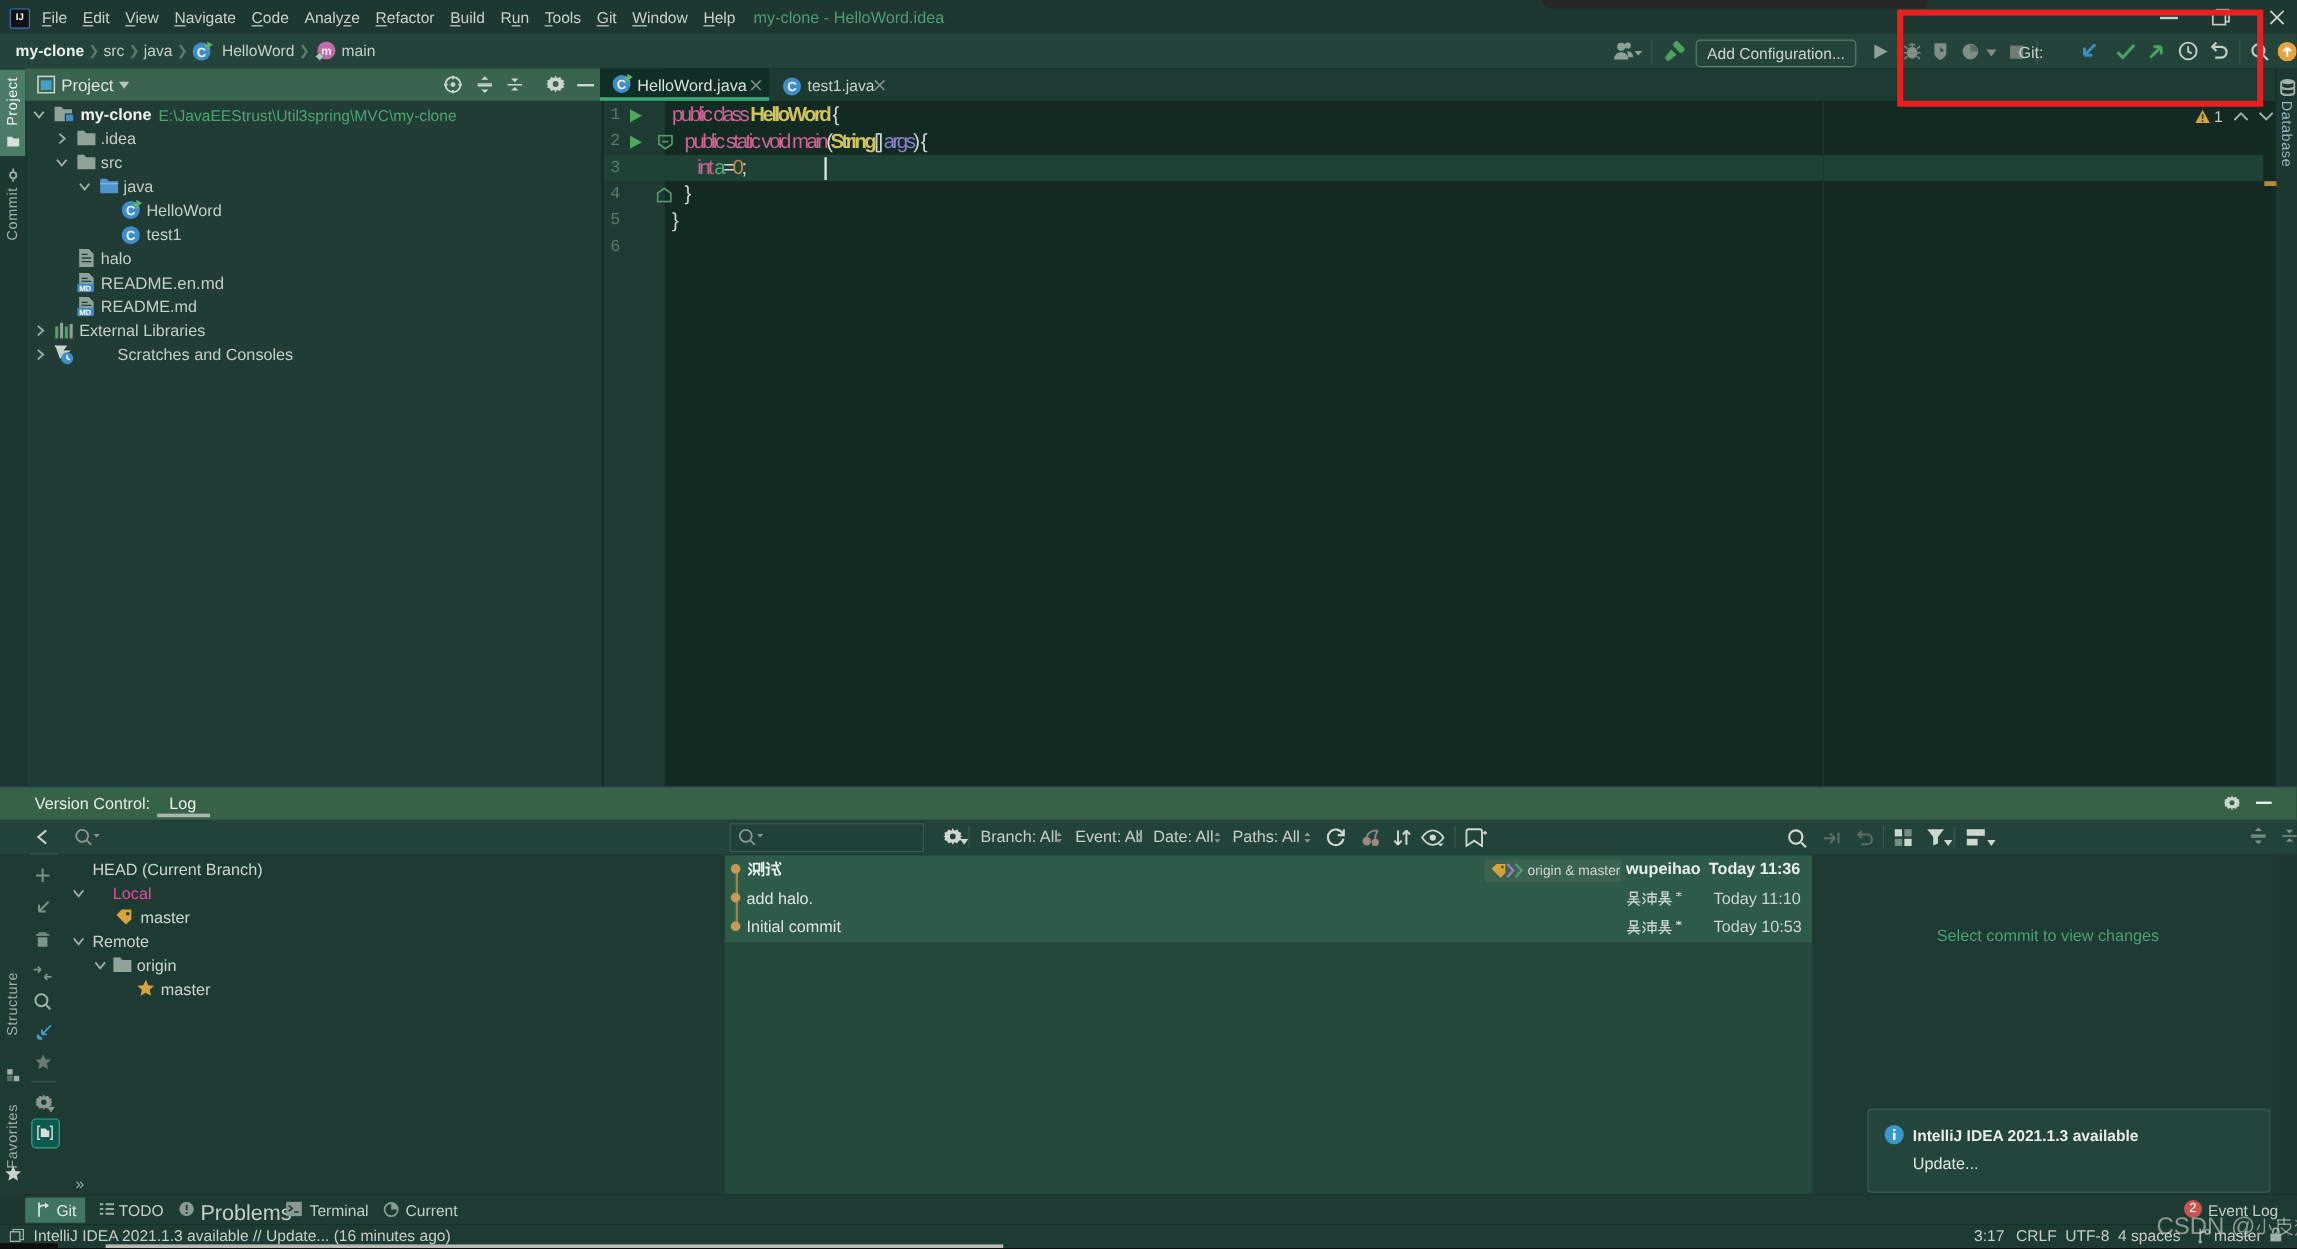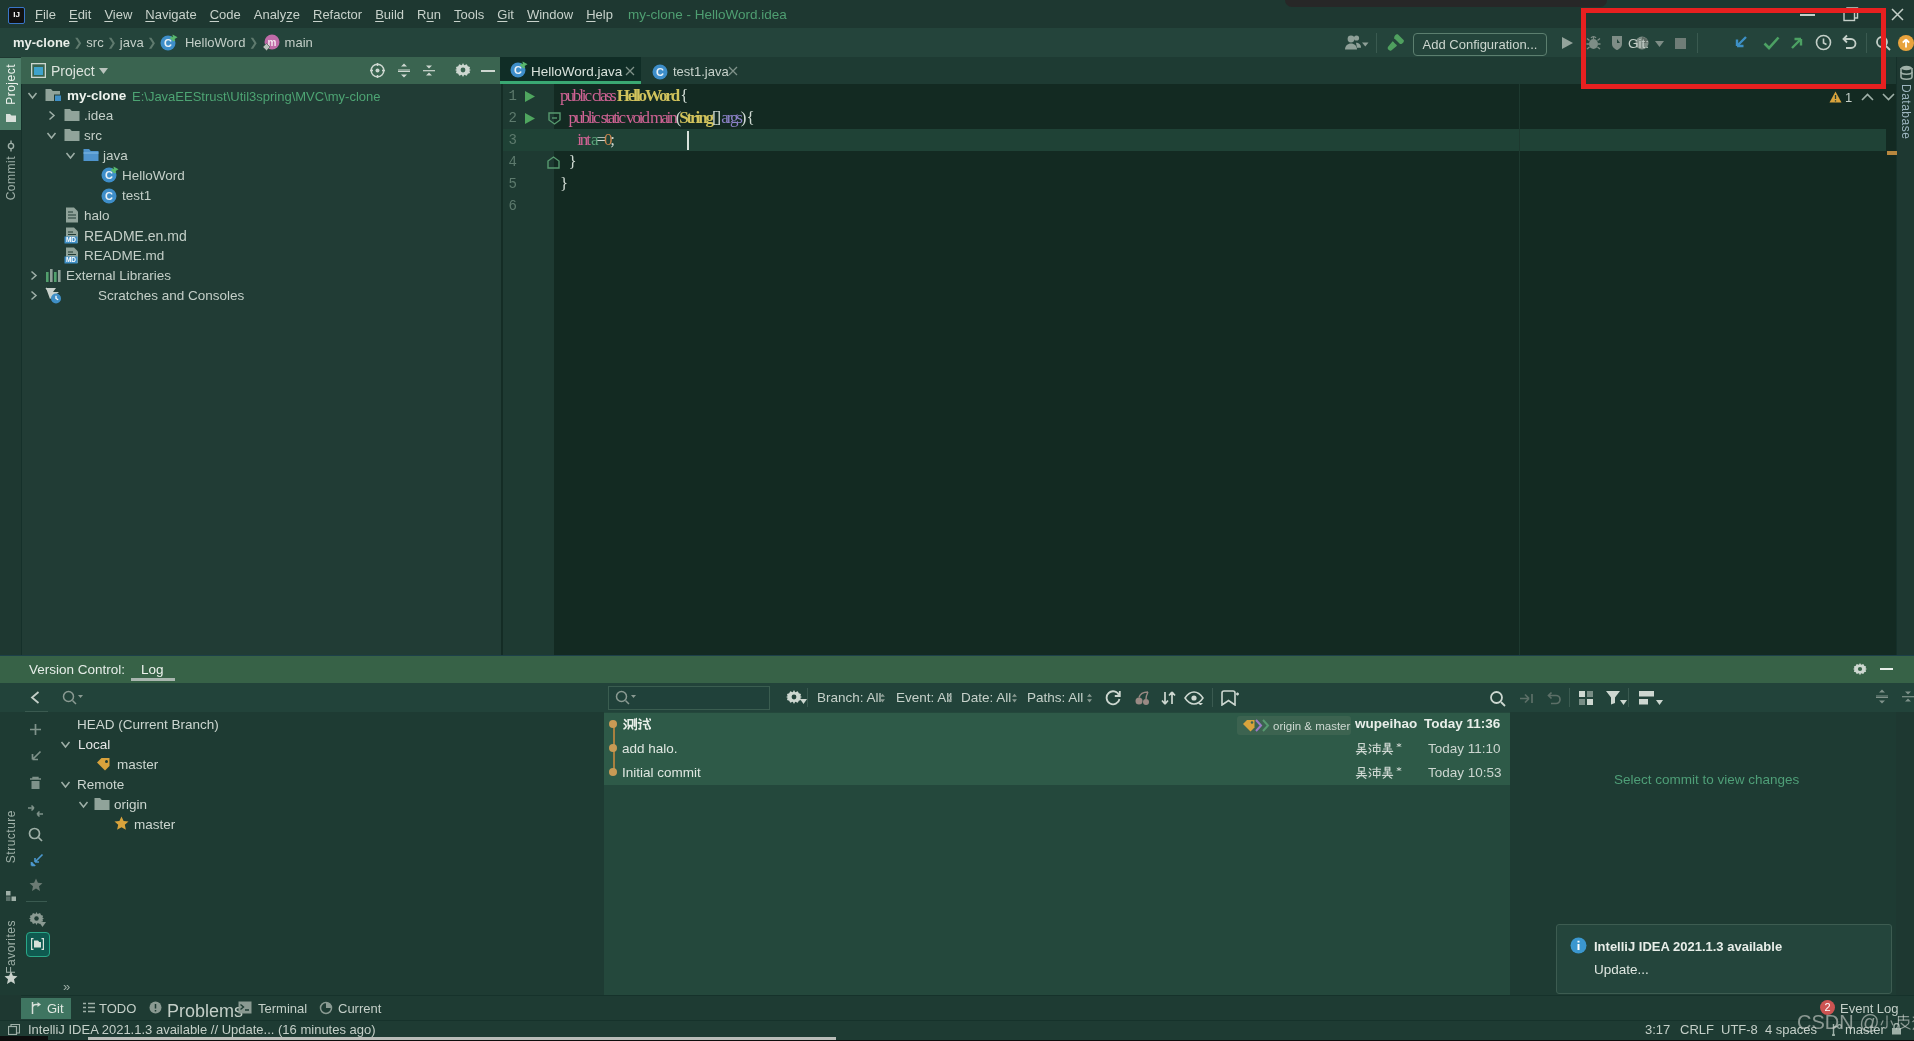--- a/index.html
+++ b/index.html
@@ -4,21 +4,21 @@
 <style>
 html,body{margin:0;padding:0;width:1914px;height:1041px;overflow:hidden;background:#1e3831;}
 #app{position:relative;width:1914px;height:1041px;font-family:"Liberation Sans",sans-serif;color:#c4cfc8;font-size:13px;}
 .ab{position:absolute;}
 .row{display:flex;align-items:center;}
 .menuitem{color:#c8d2cb;font-size:13px;}
 .u{text-decoration:underline;text-underline-offset:2px;}
 svg{display:block;}
 .vtext{writing-mode:sideways-lr;letter-spacing:0.5px;}
 .vtext2{writing-mode:vertical-rl;letter-spacing:0.5px;}
-pre{margin:0;font-family:Liberation Serif, serif;}
+pre{margin:0;font-family:Liberation Sans, sans-serif;}
 </style>
 </head>
 <body>
 <div id="app">
 
 <div class="ab" style="left:0;top:0;width:1914px;height:28px;background:#1e3831;"></div>
 <div class="ab" style="left:8px;top:7px;width:15px;height:15px;background:#111;border:1px solid #3a76c8;border-radius:2px;color:#fff;font-size:8px;font-weight:bold;text-align:center;line-height:14px;">IJ</div>
 <div class="ab row" style="left:28.5px;top:0;height:28px;gap:0;">
 <span class="menuitem" style="padding:0 6.5px"><span class="u">F</span>ile</span>
 <span class="menuitem" style="padding:0 6.5px"><span class="u">E</span>dit</span>
@@ -102,21 +102,21 @@
     </svg>
 <svg class="ab" style="left:1634px;top:35px" width="16" height="16" viewBox="0 0 16 16">
       <circle cx="8" cy="8" r="6.5" fill="#7e8d86"></circle>
       <path d="M8 8 L8 2 A6.5 6.5 0 0 1 14.5 8 z" fill="#5d6a64"></path>
     </svg>
 <svg class="ab" style="left:1655px;top:41px" width="9" height="6" viewBox="0 0 9 6">
       <path d="M0 0 L9 0 L4.5 6 z" fill="#7e8d86"></path>
     </svg>
 <div class="ab" style="left:1675px;top:38px;width:11px;height:11px;background:#6f7d77;"></div>
 <div class="ab" style="left:1697px;top:33px;width:1px;height:20px;background:#3a5a50;"></div>
-<div class="ab" style="left:1628px;top:36px;color:#c4cfc8;font-size:13.5px;">Git:</div>
+<div class="ab" style="left:1682px;top:36px;color:#c4cfc8;font-size:13.5px;">Git:</div>
 <svg class="ab" style="left:1733px;top:35px" width="15" height="15" viewBox="0 0 15 15">
       <path d="M13 2 L4 11 M4 11 V4.5 M4 11 H10.5" stroke="#3d8fc4" stroke-width="2.4" fill="none"></path>
     </svg>
 <svg class="ab" style="left:1763px;top:36px" width="17" height="14" viewBox="0 0 17 14">
       <path d="M1.5 7.5 L6 12 L15.5 1.5" stroke="#4ca163" stroke-width="2.6" fill="none"></path>
     </svg>
 <svg class="ab" style="left:1790px;top:35px" width="15" height="15" viewBox="0 0 15 15">
       <path d="M2 13 L11 4 M11 4 V10.5 M11 4 H4.5" stroke="#4ca163" stroke-width="2.4" fill="none"></path>
     </svg>
 <svg class="ab" style="left:1815px;top:34px" width="17" height="17" viewBox="0 0 17 17">
@@ -513,21 +513,21 @@
 <svg class="ab" style="left:31px;top:938px" width="13" height="12" viewBox="0 0 13 12">
       <path d="M2.5 0.5 H0.5 V11.5 H2.5 M10.5 0.5 H12.5 V11.5 H10.5" stroke="#d8e0da" stroke-width="1.4" fill="none"></path>
       <path d="M3 2.5 H7 L8.3 4 H10 V9.5 H3 z" fill="#d8e0da"></path>
     </svg>
 <div class="ab" style="left:63px;top:979px;color:#9fb0a8;font-size:13px;">»</div>
 
 <div class="ab" style="left:77px;top:717px;font-size:13.5px;color:#ccd6d0;">HEAD (Current Branch)</div>
 <svg class="ab" style="left:60px;top:739px" width="11" height="11" viewBox="0 0 11 11">
       <path d="M1.5 3 L5.5 8 L9.5 3" fill="none" stroke="#9fb0a8" stroke-width="1.5"></path>
     </svg>
-<div class="ab" style="left:78px;top:737px;font-size:13.5px;color:#e5e5e5;">Local</div>
+<div class="ab" style="left:94px;top:737px;font-size:13.5px;color:#ec4899;">Local</div>
 <svg class="ab" style="left:96px;top:757px" width="15" height="15" viewBox="0 0 15 15">
       <path d="M1 5.5 L5.5 1 H13.5 V9 L9 13.5 L1 5.5 z" fill="#d9a33c"></path>
       <circle cx="10.5" cy="4.5" r="1.5" fill="#1e3b33"></circle>
     </svg>
 <div class="ab" style="left:117px;top:757px;font-size:13.5px;color:#ccd6d0;">master</div>
 <svg class="ab" style="left:60px;top:779px" width="11" height="11" viewBox="0 0 11 11">
       <path d="M1.5 3 L5.5 8 L9.5 3" fill="none" stroke="#9fb0a8" stroke-width="1.5"></path>
     </svg>
 <div class="ab" style="left:77px;top:777px;font-size:13.5px;color:#ccd6d0;">Remote</div>
 <svg class="ab" style="left:78px;top:799px" width="11" height="11" viewBox="0 0 11 11">

